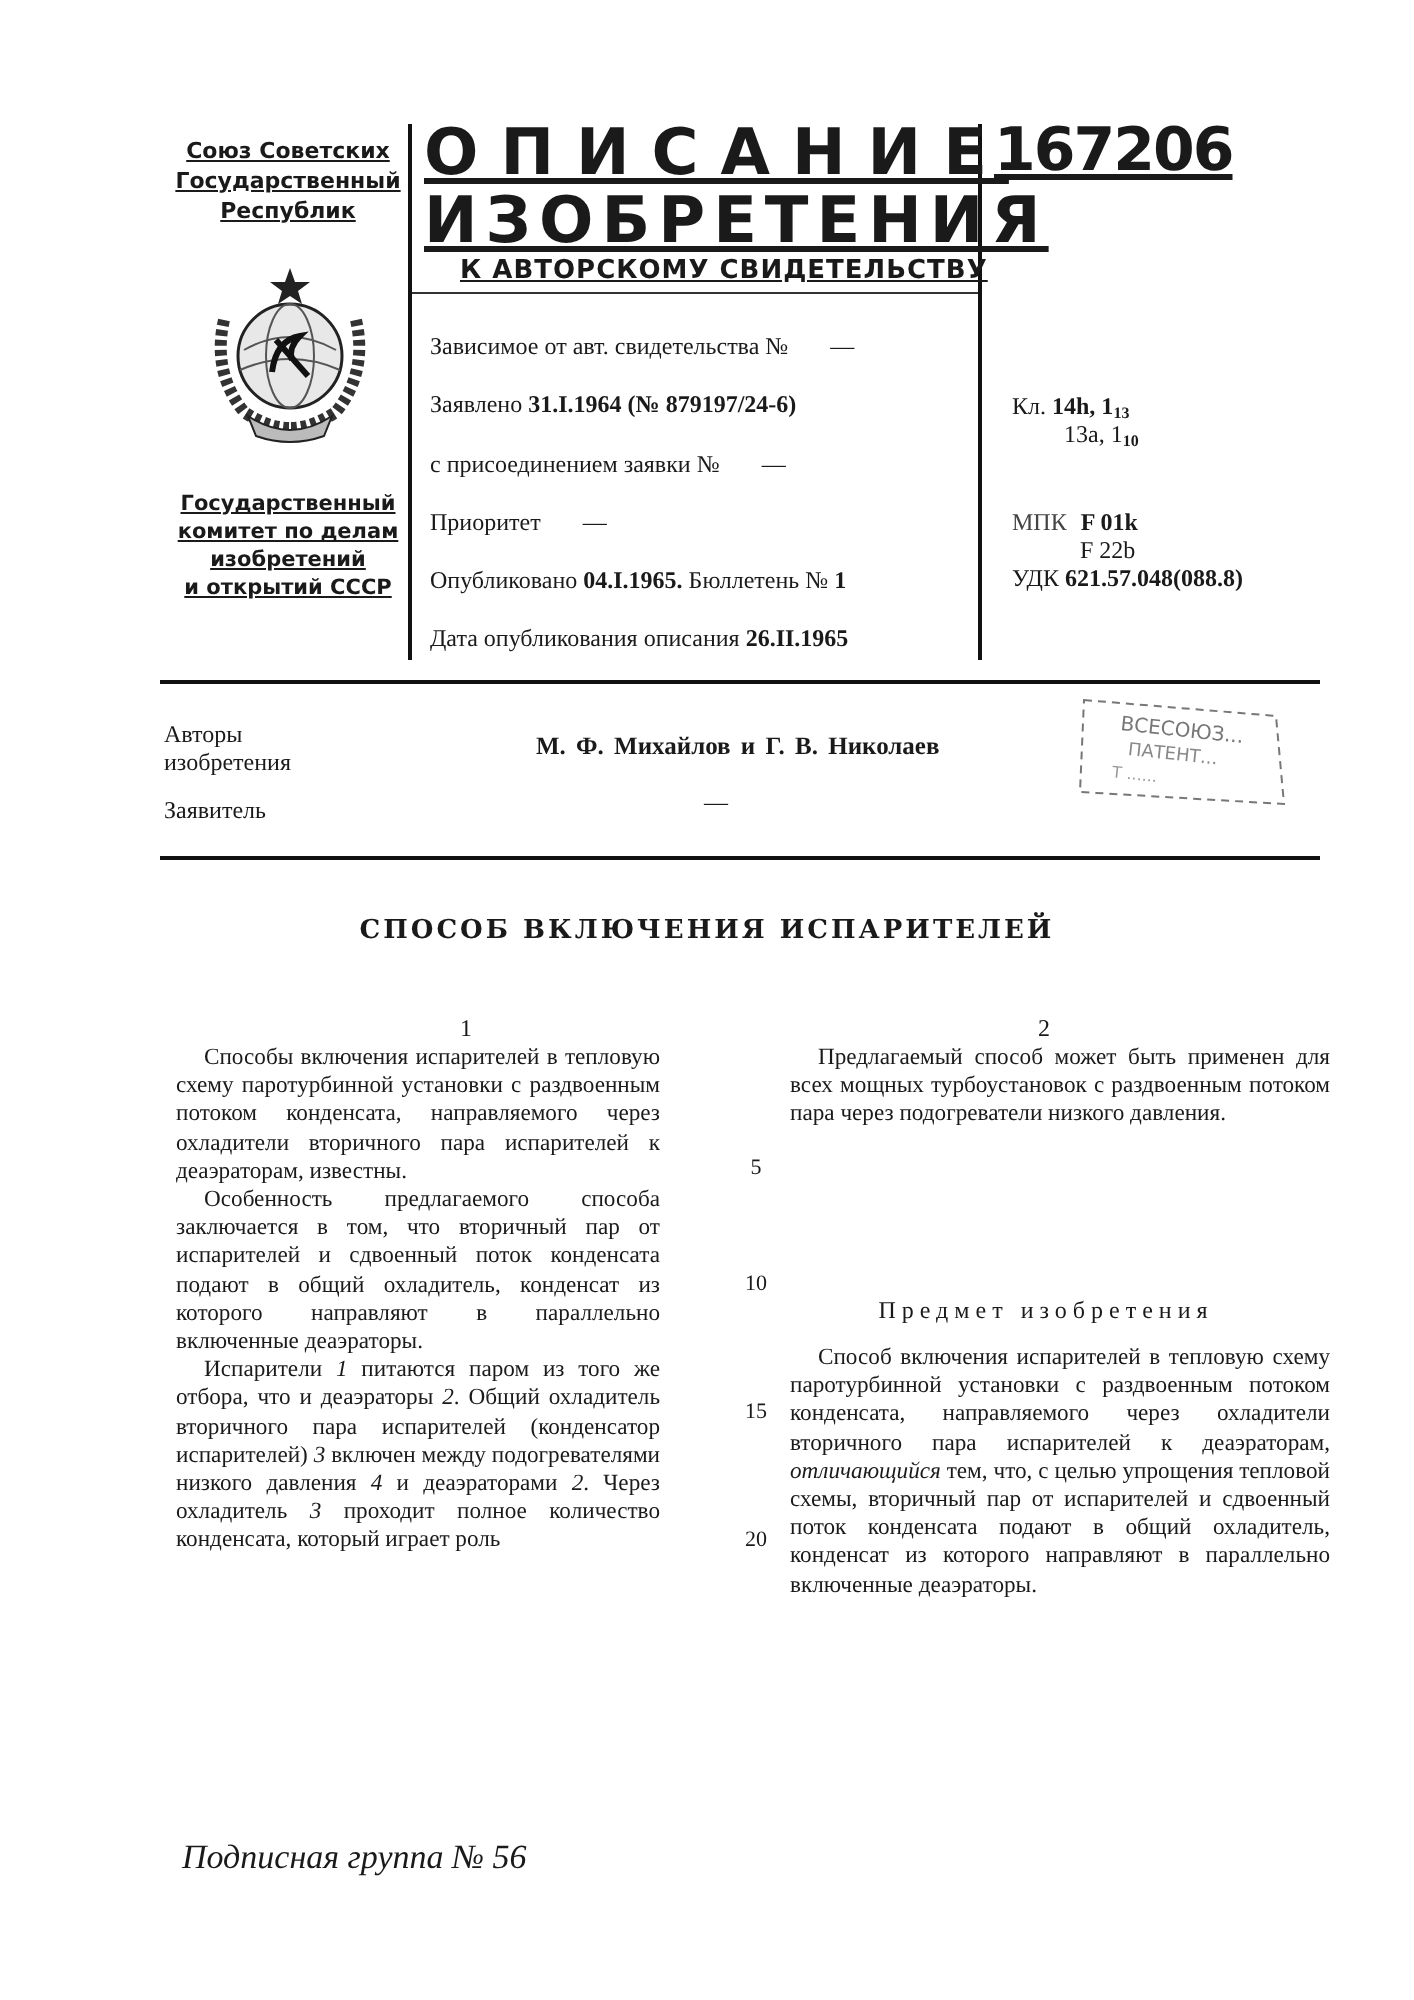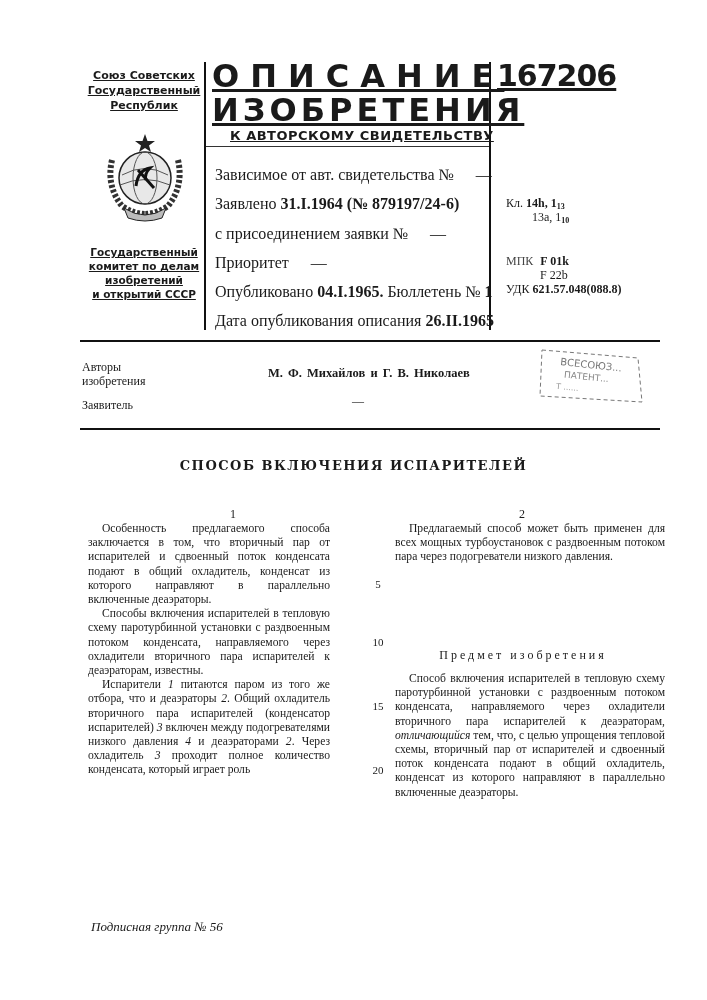--- a/index.html
+++ b/index.html
@@ -18,21 +18,21 @@
   .v1 { left:204px; top:62px; height:268px; }
   .v2 { left:489px; top:62px; height:268px; }
 
   .title1 { left:212px; top:58px; width:278px; font-size:32px; font-weight:bold; letter-spacing:11px; line-height:36px; white-space:nowrap; }
   .title2 { left:212px; top:92px; width:278px; font-size:32px; font-weight:bold; letter-spacing:4px; line-height:36px; white-space:nowrap; }
   .subtitle { left:230px; top:128px; font-size:13px; font-weight:bold; letter-spacing:0.5px; white-space:nowrap; }
   .hline-sub { left:206px; top:146px; width:283px; height:1px; background:#333; }
 
   .patent-no { left:497px; top:58px; font-size:30px; font-weight:bold; letter-spacing:-1px; }
 
-  .meta { left:215px; font-size:16px; white-space:nowrap; }
+  .meta { left:215px; font-size:12px; white-space:nowrap; }
   .meta b { font-weight:bold; }
 
   .cls { left:506px; font-size:12px; white-space:nowrap; }
   .sub { font-size:8px; vertical-align:-2px; font-weight:bold; }
 
   .hr { left:80px; width:580px; height:2px; background:#111; }
   .authors-label { left:82px; top:360px; font-size:12px; line-height:14px; }
   .authors { left:268px; top:366px; font-size:12.5px; font-weight:bold; word-spacing:2px; }
   .applicant-label { left:82px; top:398px; font-size:12px; }
   .applicant-val { left:352px; top:394px; font-size:12px; }
@@ -40,21 +40,21 @@
 
   .doc-title { left:0; top:458px; width:707px; text-align:center; font-size:13px; font-weight:bold; letter-spacing:1.5px; font-family:"DejaVu Serif", serif; }
 
   .colnum { font-size:12px; width:30px; text-align:center; }
   .col { font-size:11.6px; line-height:14.2px; text-align:justify; width:242px; }
   .col p { margin:0; text-indent:14px; }
   .col i { font-style:italic; }
   .ln { left:368px; font-size:11px; width:20px; text-align:center; }
   .section-head { left:400px; top:648px; width:246px; text-align:center; font-size:12px; letter-spacing:3px; }
 
-  .footer { left:91px; top:919px; font-size:13px; font-style:italic; }
+  .footer { left:91px; top:919px; font-size:17px; font-style:italic; }
 </style>
 </head>
 <body>
 
 <div class="abs union sans">
   <div>Союз Советских</div>
   <div>Государственный</div>
   <div>Республик</div>
 </div>
 
@@ -151,22 +151,22 @@
   </svg>
 </div>
 <div class="abs hr" style="top:428px;"></div>
 
 <div class="abs doc-title">СПОСОБ ВКЛЮЧЕНИЯ ИСПАРИТЕЛЕЙ</div>
 
 <div class="abs colnum" style="left:218px; top:507px;">1</div>
 <div class="abs colnum" style="left:507px; top:507px;">2</div>
 
 <div class="abs col serif" style="left:88px; top:522px;">
+  <p>Способы включения испарителей в тепловую схему паротурбинной установки с раздвоенным потоком конденсата, направляемого через охладители вторичного пара испарителей к деаэраторам, известны.</p>
   <p>Особенность предлагаемого способа заключается в том, что вторичный пар от испарителей и сдвоенный поток конденсата подают в общий охладитель, конденсат из которого направляют в параллельно включенные деаэраторы.</p>
-  <p>Способы включения испарителей в тепловую схему паротурбинной установки с раздвоенным потоком конденсата, направляемого через охладители вторичного пара испарителей к деаэраторам, известны.</p>
   <p>Испарители <i>1</i> питаются паром из того же отбора, что и деаэраторы <i>2</i>. Общий охладитель вторичного пара испарителей (конденсатор испарителей) <i>3</i> включен между подогревателями низкого давления <i>4</i> и деаэраторами <i>2</i>. Через охладитель <i>3</i> проходит полное количество конденсата, который играет роль</p>
 </div>
 
 <div class="abs ln" style="top:578px;">5</div>
 <div class="abs ln" style="top:636px;">10</div>
 <div class="abs ln" style="top:700px;">15</div>
 <div class="abs ln" style="top:764px;">20</div>
 
 <div class="abs col serif" style="left:395px; top:522px; width:270px;">
   <p>Предлагаемый способ может быть применен для всех мощных турбоустановок с раздвоенным потоком пара через подогреватели низкого давления.</p>

